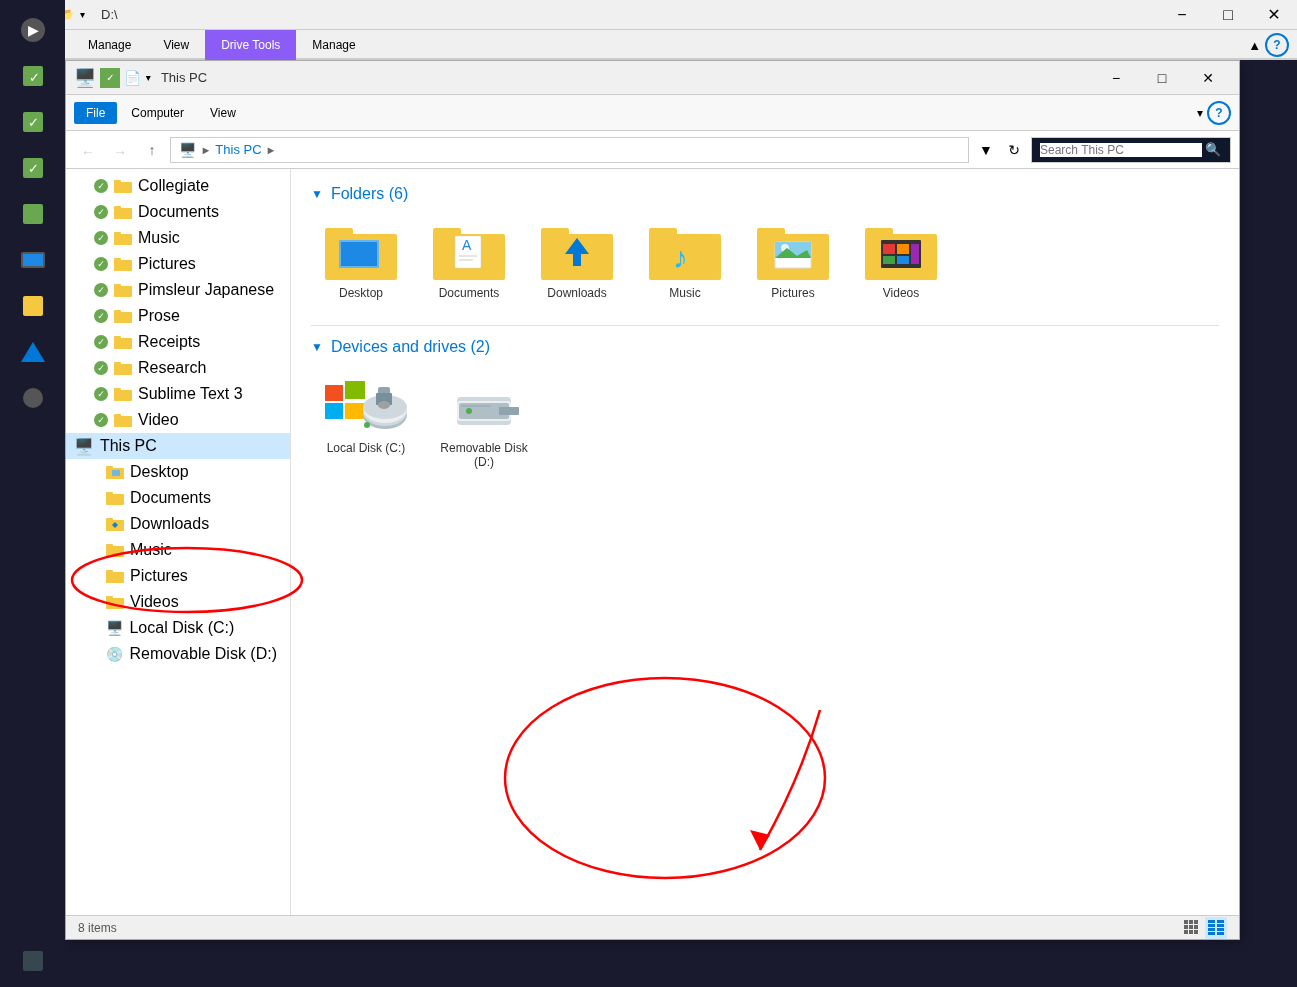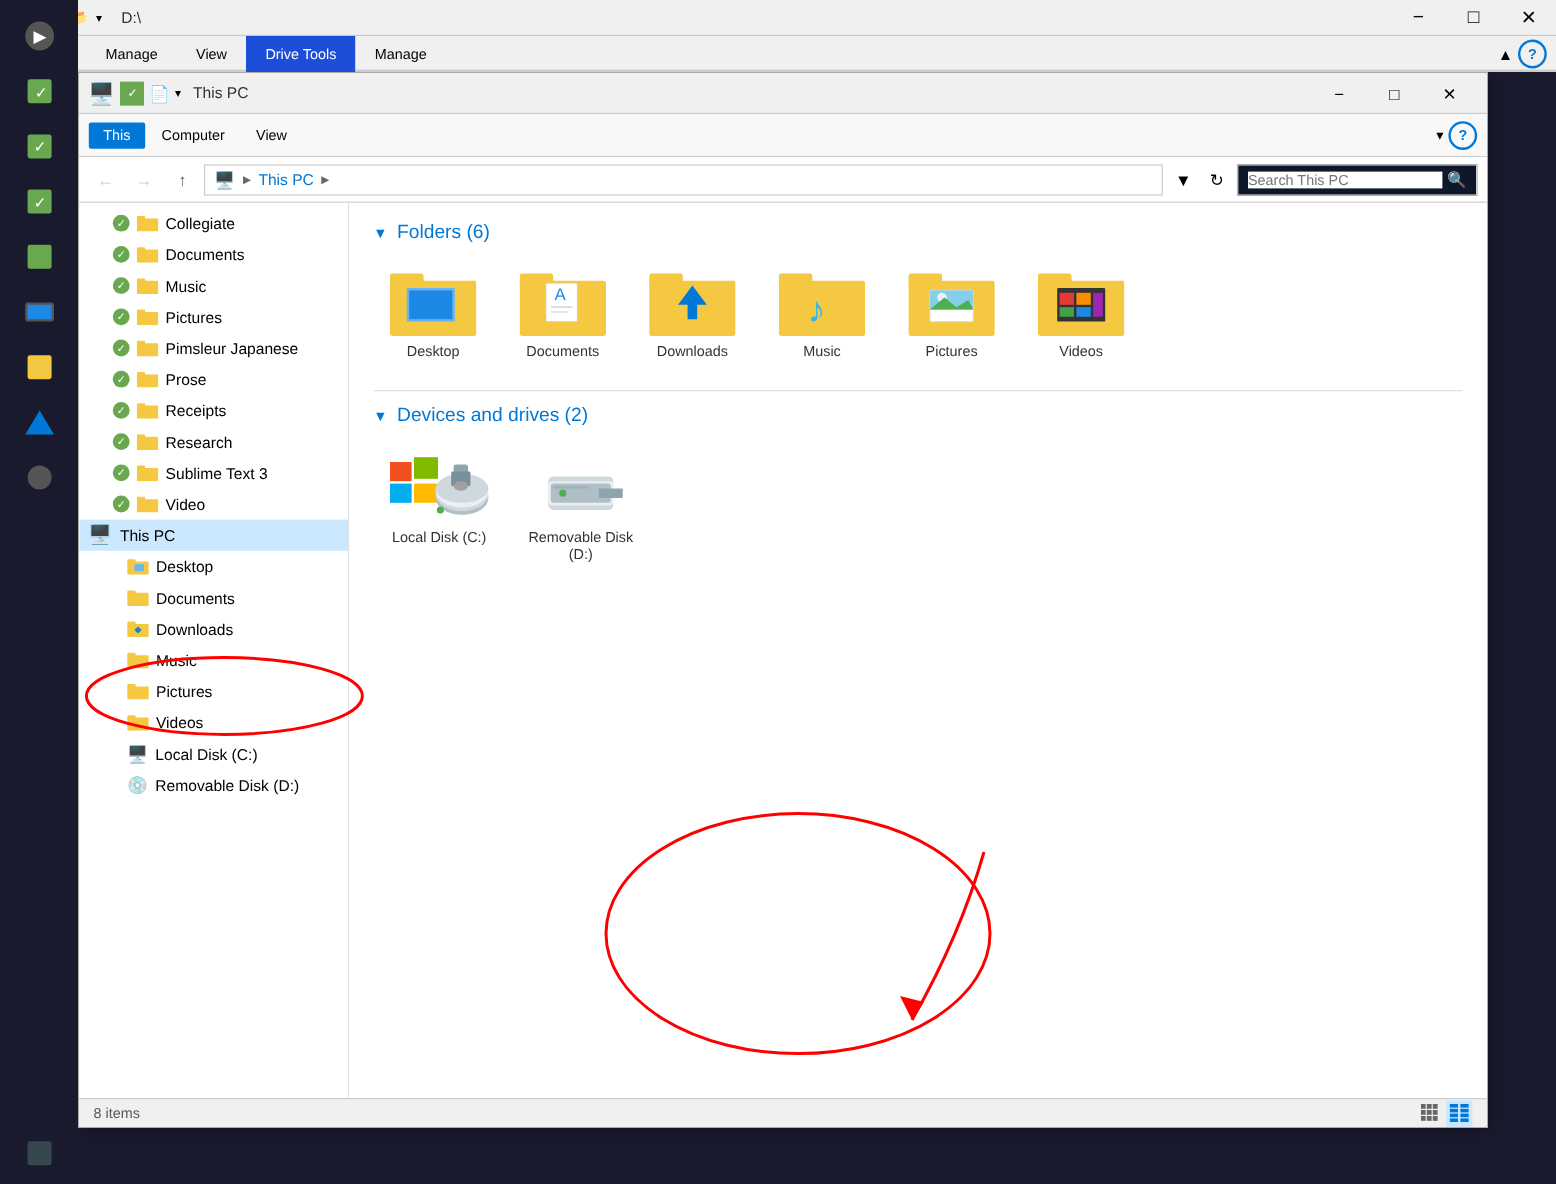--- a/index.html
+++ b/index.html
@@ -204,21 +204,21 @@
     }
     .sidebar-item.selected { background: #cce8ff; }
     .sidebar-item.indent1 { padding-left: 28px; }
     .sidebar-item.indent2 { padding-left: 40px; }
     .folder-icon {
       width: 18px;
       height: 14px;
       position: relative;
       flex-shrink: 0;
     }
-    .item-label { font-size: 13px; }
+    .item-label { font-size: 16px; }
 
     
     .sidebar::-webkit-scrollbar { width: 14px; }
     .sidebar::-webkit-scrollbar-track { background: #f0f0f0; }
     .sidebar::-webkit-scrollbar-thumb { background: #c0c0c0; border: 2px solid #f0f0f0; }
 
     
     .content-pane {
       flex: 1;
       overflow-y: auto;
@@ -388,21 +388,21 @@
     }
     .outer-tab {
       padding: 5px 16px;
       font-size: 12px;
       cursor: pointer;
       background: transparent;
       border: none;
       height: 30px;
     }
     .outer-tab.drive-tools-tab {
-      background: #1d4ed8;
+      background: #8b5cf6;
       color: white;
     }
   </style>
 </head>
 <body>
 
 <div class="outer-top">
   <div class="outer-top-bar1">
 
     <div style="display:flex;align-items:center;gap:4px;padding:0 8px;">
@@ -442,21 +442,21 @@
     </div>
     <span class="explorer-title-text">This PC</span>
     <div class="explorer-win-controls">
       <button class="exp-win-btn">−</button>
       <button class="exp-win-btn">□</button>
       <button class="exp-win-btn close">✕</button>
     </div>
   </div>
 
   <div class="ribbon">
-    <button class="ribbon-btn active">This</button>
+    <button class="ribbon-btn active">File</button>
     <button class="ribbon-btn">Computer</button>
     <button class="ribbon-btn">View</button>
     <div style="margin-left:auto;display:flex;align-items:center;gap:4px;">
       <button style="background:transparent;border:none;font-size:12px;cursor:pointer;">▾</button>
       <button class="help-btn">?</button>
     </div>
   </div>
 
   <div class="address-bar">
     <button class="nav-btn disabled">←</button>

